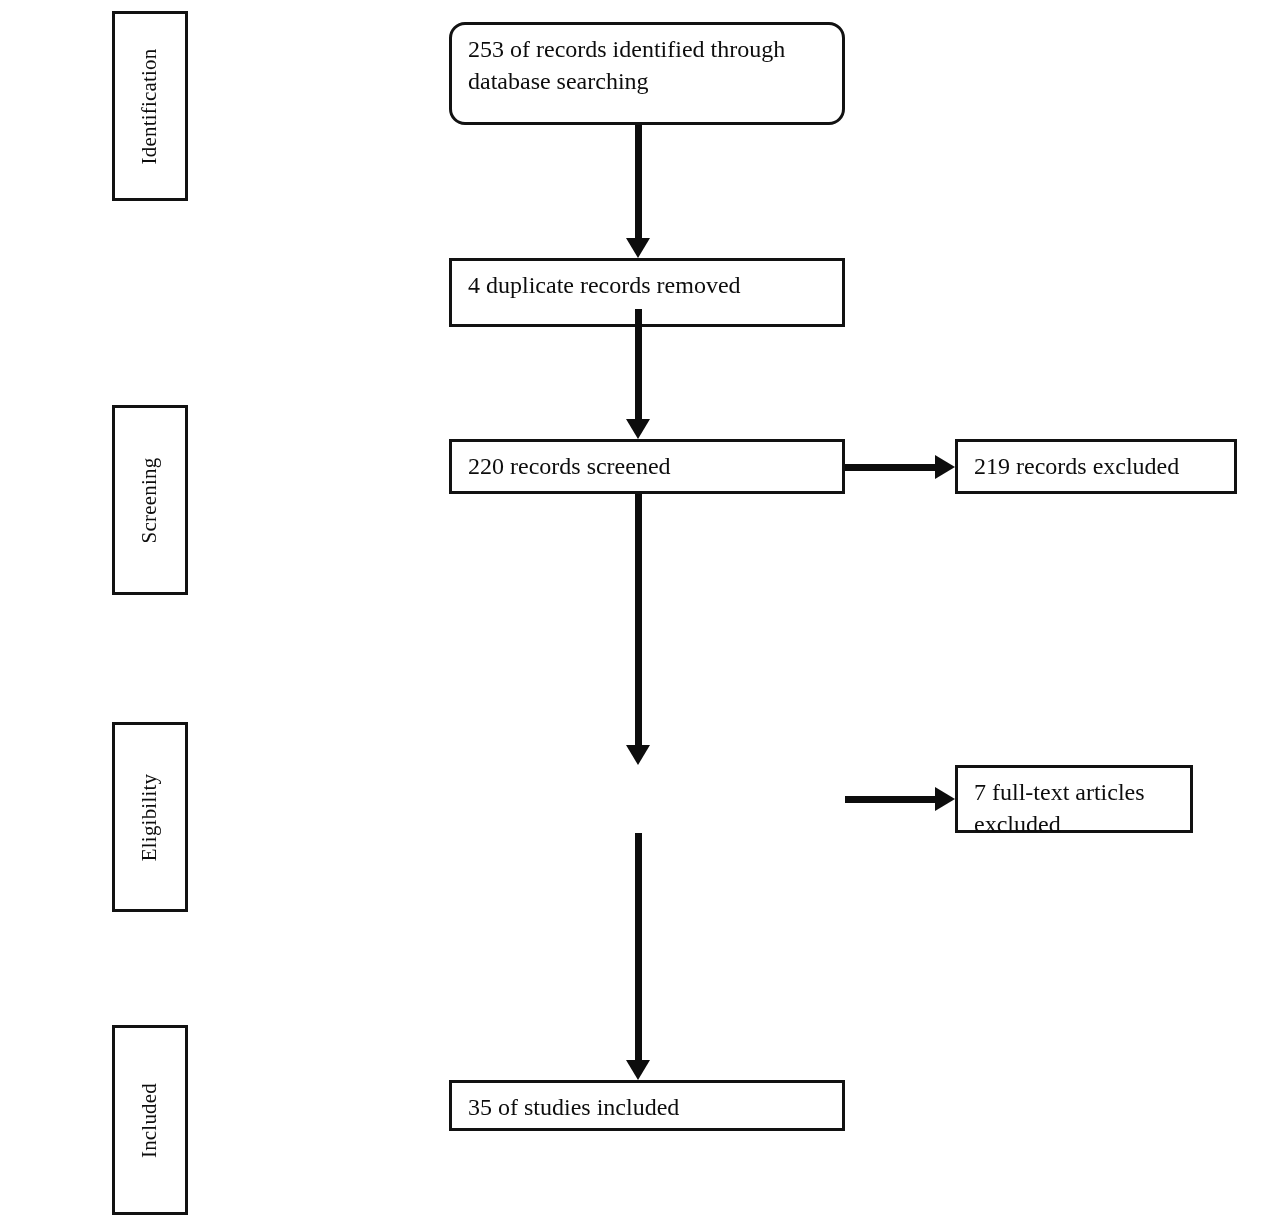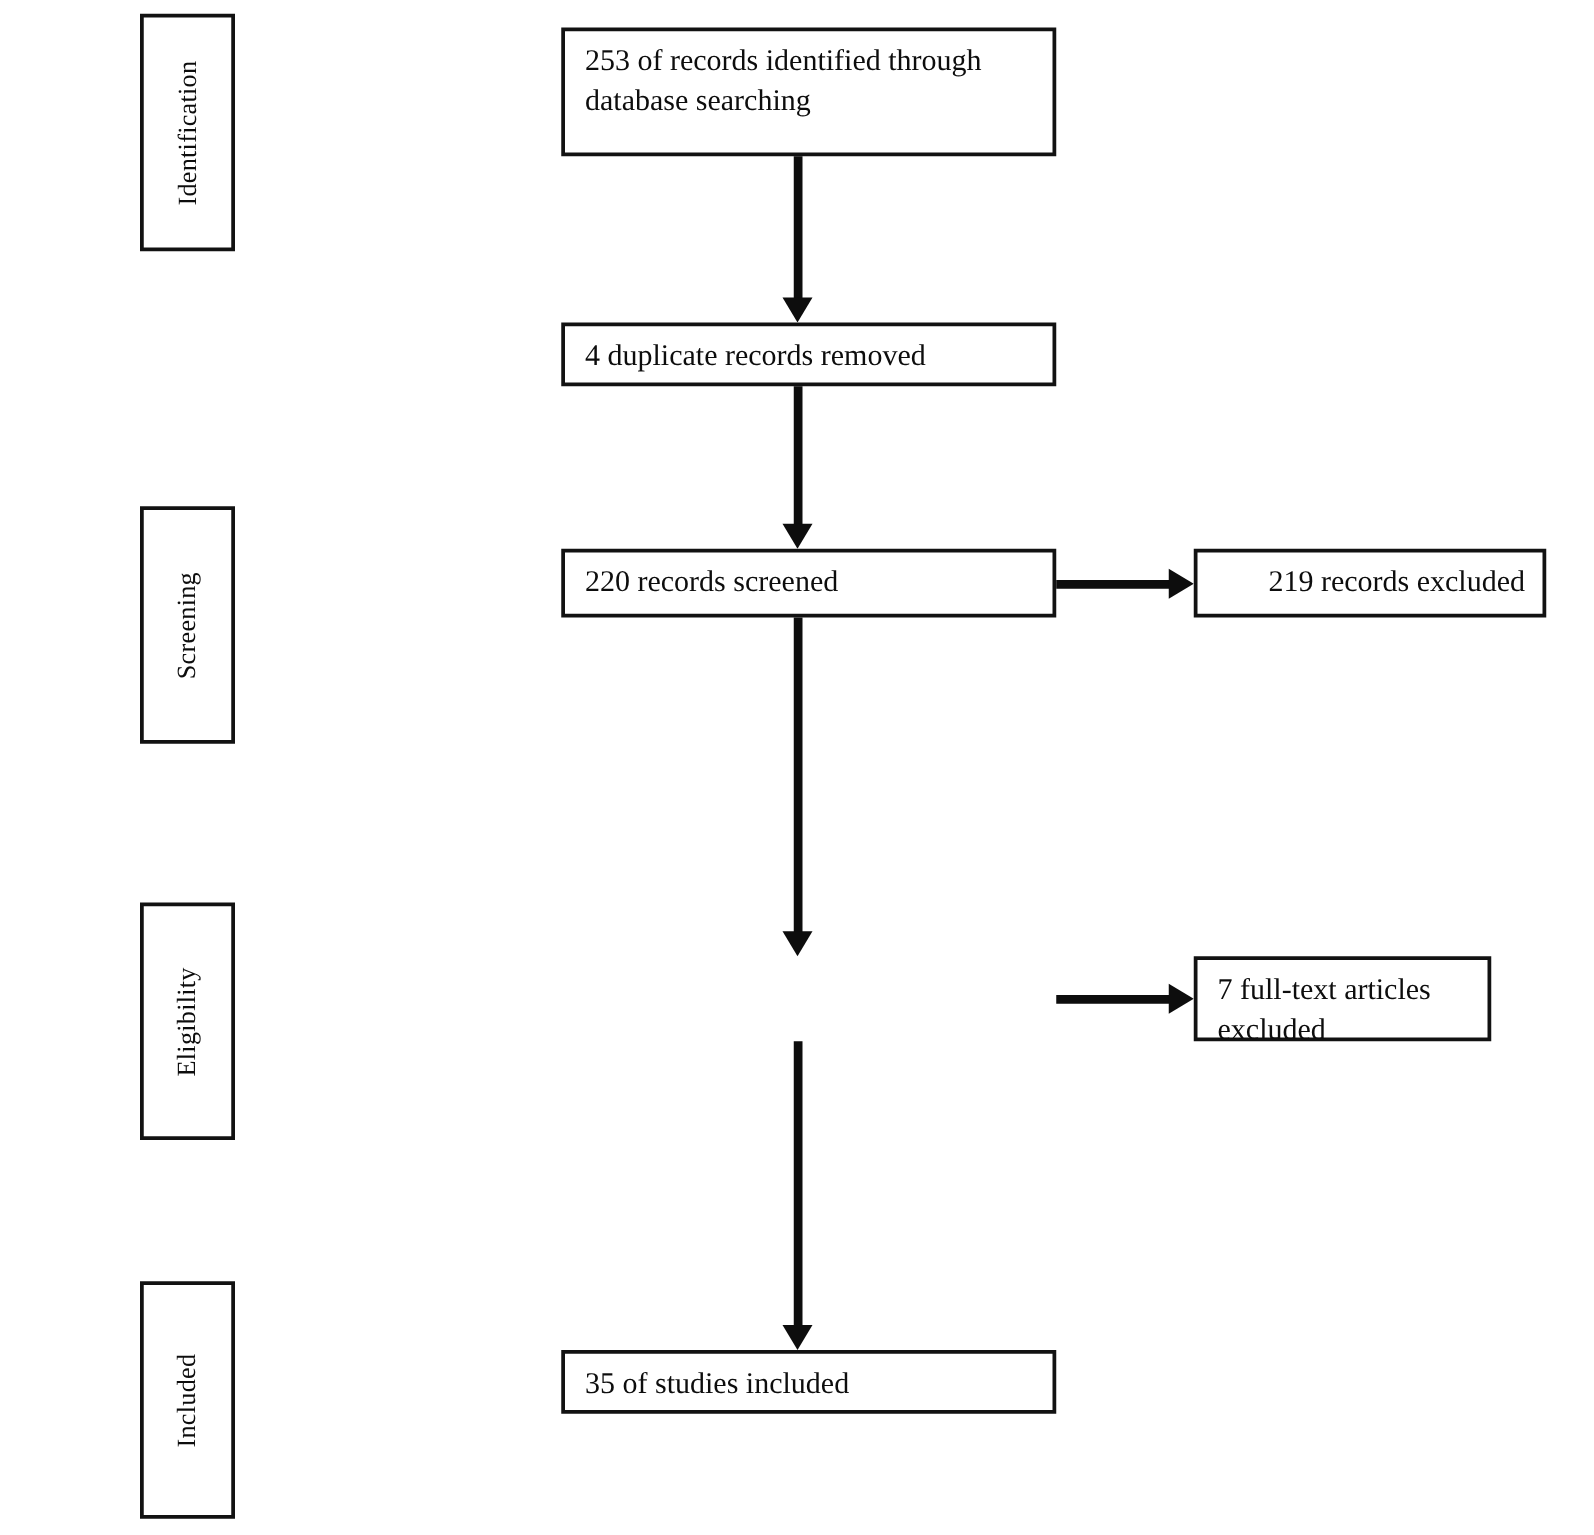--- a/index.html
+++ b/index.html
@@ -113,48 +113,48 @@
   </div>
 
   <div class="box stage-box" style="left:112px; top:722px; width:76px; height:190px;">
     <span class="stage-label">Eligibility</span>
   </div>
 
   <div class="box stage-box" style="left:112px; top:1025px; width:76px; height:190px;">
     <span class="stage-label">Included</span>
   </div>
 
-  <div class="box flow-box" style="left:449px; top:22px; width:396px; height:103px;">
+  <div class="box flow-box" style="left:449px; top:22px; width:396px; height:103px;border-radius:16px;">
     <span class="flow-text">253 of records identified through database searching</span>
   </div>
 
   <div class="arrow-v" style="left:614px; top:125px; width:48px; height:133px;">
     <div class="shaft" style="height:115px;"></div>
     <div class="head"></div>
   </div>
 
-  <div class="box flow-box" style="left:449px; top:258px; width:396px; height:51px;">
+  <div class="box flow-box" style="left:449px; top:258px; width:396px; height:69px;">
     <span class="flow-text">4 duplicate records removed</span>
   </div>
 
   <div class="arrow-v" style="left:614px; top:309px; width:48px; height:130px;">
     <div class="shaft" style="height:112px;"></div>
     <div class="head"></div>
   </div>
 
   <div class="box flow-box" style="left:449px; top:439px; width:396px; height:55px;">
     <span class="flow-text">220 records screened</span>
   </div>
 
   <div class="arrow-h" style="left:845px; top:443px; width:110px; height:48px;">
     <div class="shaft" style="width:96px;"></div>
     <div class="head"></div>
   </div>
 
-  <div class="box flow-box" style="left:955px; top:439px; width:282px; height:55px;text-align:right;">
+  <div class="box flow-box" style="left:955px; top:439px; width:282px; height:55px;">
     <span class="flow-text">219 records excluded</span>
   </div>
 
   <div class="arrow-v" style="left:614px; top:494px; width:48px; height:271px;">
     <div class="shaft" style="height:253px;"></div>
     <div class="head"></div>
   </div>
 
 
   <div class="arrow-h" style="left:845px; top:775px; width:110px; height:48px;">

